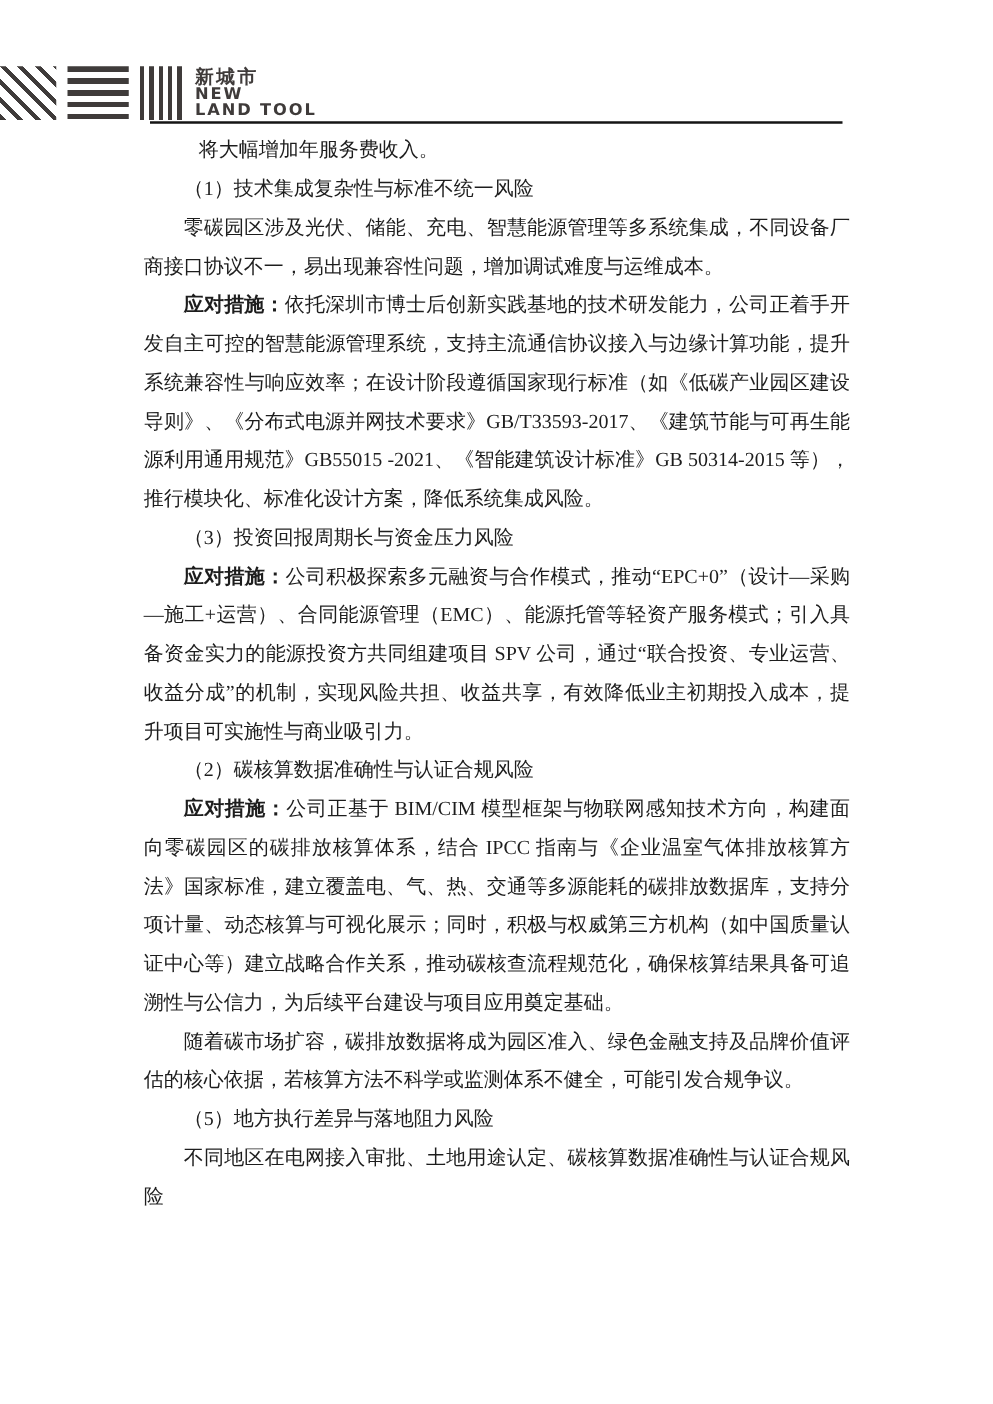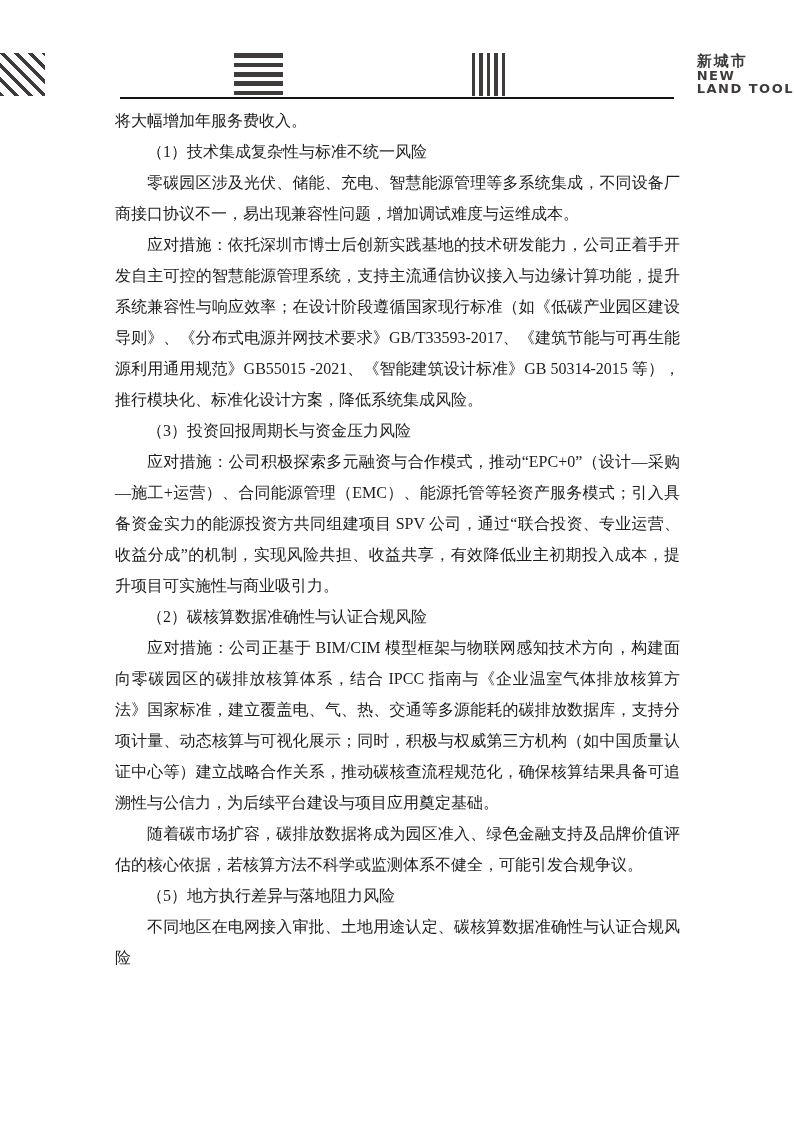--- a/index.html
+++ b/index.html
@@ -15,21 +15,21 @@
     font-family: "Liberation Serif", "DejaVu Serif", serif;
     color: #1d1d1d;
   }
 
   
   .header {
     padding-top: 53px;
   }
   .logo-row {
     display: flex;
-    justify-content: space-between;
+    justify-content: flex-start;
     align-items: stretch;
     gap: 9px;
     height: 43px;
   }
   .stripes { height: 43px; }
   .stripes.diag {
     width: 45px;
     background: repeating-linear-gradient(45deg,
       #3f3b3a 0 3.5px, transparent 3.5px 10px);
   }
@@ -76,22 +76,22 @@
     font-size: 16px;
     line-height: 31px;
     text-align: justify;
     text-justify: inter-ideograph;
   }
   .para {
     margin: 0;
     text-indent: 2em;
     word-break: break-all;
   }
-  .para.continuation { text-indent: 0; }
-  .para b { font-weight: 400; }
+  .para.continuation { text-indent: 0; margin-left: 44px; }
+  .para b { font-weight: 700; }
 </style>
 </head>
 <body>
 
 <div class="header">
   <div class="logo-row">
     <div class="stripes diag"></div>
     <div class="stripes horiz"></div>
     <div class="stripes vert"></div>
     <div class="logo-text">

